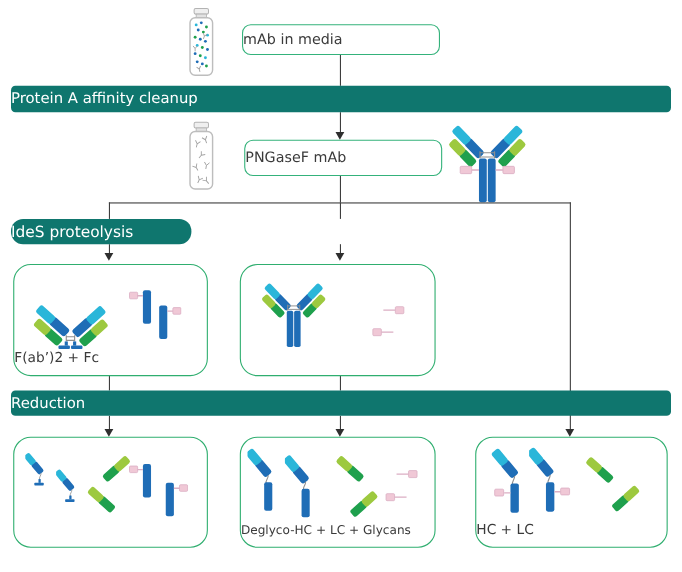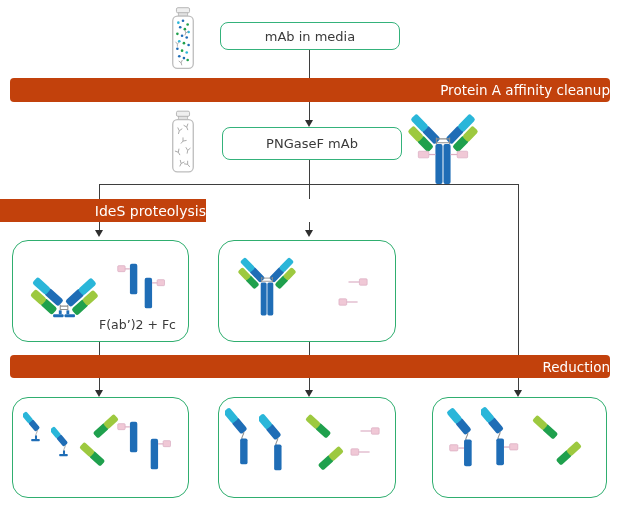--- a/index.html
+++ b/index.html
@@ -1,23 +1,23 @@
 <!DOCTYPE html>
 <html><head>
 <meta charset="utf-8">
 <style>
   html,body{margin:0;padding:0;background:#fff}
   .stage{position:relative;width:620px;height:520px;background:#fff;overflow:hidden;
          font-family:"DejaVu Sans","Liberation Sans",sans-serif;color:#3a3a3a}
-  .banner{position:absolute;background:#c2410c;color:#fff;display:flex;align-items:center;
-          justify-content:flex-end;border-radius:4px;z-index:3;white-space:nowrap}
+  .banner{position:absolute;background:#0f766e;color:#fff;display:flex;align-items:center;
+          justify-content:flex-start;border-radius:4px;z-index:3;white-space:nowrap}
   .obox{position:absolute;background:#fff;border:1.5px solid #34b27b;border-radius:8px;
-        display:flex;align-items:center;justify-content:center;font-size:13px;z-index:2}
+        display:flex;align-items:center;justify-content:flex-start;font-size:13px;z-index:2}
   .rbox{position:absolute;background:#fff;border:1.4px solid #2fae6f;border-radius:16px;z-index:2}
-  .lbl{position:absolute;left:0;right:12px;bottom:9px;text-align:right;font-size:12.5px}
+  .lbl{position:absolute;left:0;right:0;bottom:9px;text-align:left;font-size:12.5px}
   .vline{position:absolute;width:1px;background:#3e3e3e;z-index:1}
   .hline{position:absolute;height:1px;background:#3e3e3e;z-index:1}
   .ah{position:absolute;width:0;height:0;border-left:4.5px solid transparent;
       border-right:4.5px solid transparent;border-top:7px solid #2e2e2e;z-index:1}
   .ico{position:absolute}
   .cb{fill:#1f6db6}.cc{fill:#2ab6d9}.cl{fill:#9dc93f}.cg{fill:#1fa04d}
   .cp{fill:#f0c8d6;stroke:#dbaec3;stroke-width:0.8}
   .st{stroke:#dbaec3;stroke-width:1.3;fill:none}
   .hg{stroke:#8f8f8f;stroke-width:1.1;fill:none}
   .yg{stroke:#a3a3a3;stroke-width:0.9;fill:none}
@@ -114,21 +114,21 @@
     </g>
     <path class="hg" d="M31,40 V33 M45,40 V33 M31,34.5 H45 M31,38.5 H45"></path>
     <rect class="cb" x="30" y="40" width="7.5" height="42" rx="2"></rect>
     <rect class="cb" x="38.5" y="40" width="7.5" height="42" rx="2"></rect>
     <path class="st" d="M23,51 H30"></path>
       <rect class="cp" x="12" y="47.5" width="11" height="7" rx="1"></rect>
     <path class="st" d="M46,51 H53"></path>
       <rect class="cp" x="53" y="47.5" width="11" height="7" rx="1"></rect>
   </svg>
 
-  <div class="banner" style="left:0;top:199px;width:206px;height:23px;font-size:14px;border-radius:0">
+  <div class="banner" style="left:10px;top:199px;width:164px;height:23px;font-size:14px;border-radius:11px">
     <span>IdeS proteolysis</span>
   </div>
 
   <div class="rbox" style="left:12px;top:240px;width:175px;height:100px">
     <svg class="ico" style="left:14px;top:18px" width="76" height="61" viewBox="0 0 80 64">
       <g transform="rotate(-48 35 46)">
         <rect class="cg" x="19.5" y="31" width="9" height="17" rx="2.5"></rect>
           <rect class="cl" x="19.5" y="17" width="9" height="16" rx="2.5"></rect>
         <rect class="cb" x="30.5" y="27" width="9" height="20" rx="2.5"></rect>
           <rect class="cc" x="30.5" y="10" width="9" height="19" rx="2.5"></rect>
@@ -263,20 +263,21 @@
       </g>
     </svg>
     <svg class="ico" style="left:140px;top:28px" width="23" height="10" viewBox="0 0 24 11">
       <path class="st" d="M1,5.5 H13"></path>
         <rect class="cp" x="13" y="2" width="8.5" height="7" rx="1"></rect>
     </svg>
     <svg class="ico" style="left:130px;top:49px" width="23" height="10" viewBox="0 0 24 11">
       <rect class="cp" x="1.5" y="2" width="8.5" height="7" rx="1"></rect>
         <path class="st" d="M10,5.5 H22"></path>
     </svg>
+    <div class="lbl" style="font-size:11px">Deglyco-HC + LC + Glycans</div>
   </div>
 
   <div class="rbox" style="left:432px;top:397px;width:173px;height:99px">
     <svg class="ico" style="left:10px;top:9px" width="44" height="63" viewBox="0 0 46 66">
       <g transform="rotate(-40 26 26)">
         <rect class="cb" x="21.5" y="10" width="9" height="17" rx="2.5"></rect>
           <rect class="cc" x="21.5" y="-4" width="9" height="16" rx="2.5"></rect>
       </g>
       <path class="hg" d="M26,27 C26,31 23,32 24,35"></path>
       <rect class="cb" x="22" y="34" width="8" height="28" rx="2"></rect>
@@ -298,15 +299,16 @@
         <rect class="cg" x="13.5" y="17" width="9" height="18" rx="2.5"></rect>
           <rect class="cl" x="13.5" y="2" width="9" height="17" rx="2.5"></rect>
       </g>
     </svg>
     <svg class="ico" style="left:120px;top:39px" width="31" height="33" viewBox="0 0 36 38">
       <g transform="rotate(48 18 19)">
         <rect class="cg" x="13.5" y="17" width="9" height="18" rx="2.5"></rect>
           <rect class="cl" x="13.5" y="2" width="9" height="17" rx="2.5"></rect>
       </g>
     </svg>
+    <div class="lbl">HC + LC</div>
   </div>
 
 </div>
 
 </body></html>

